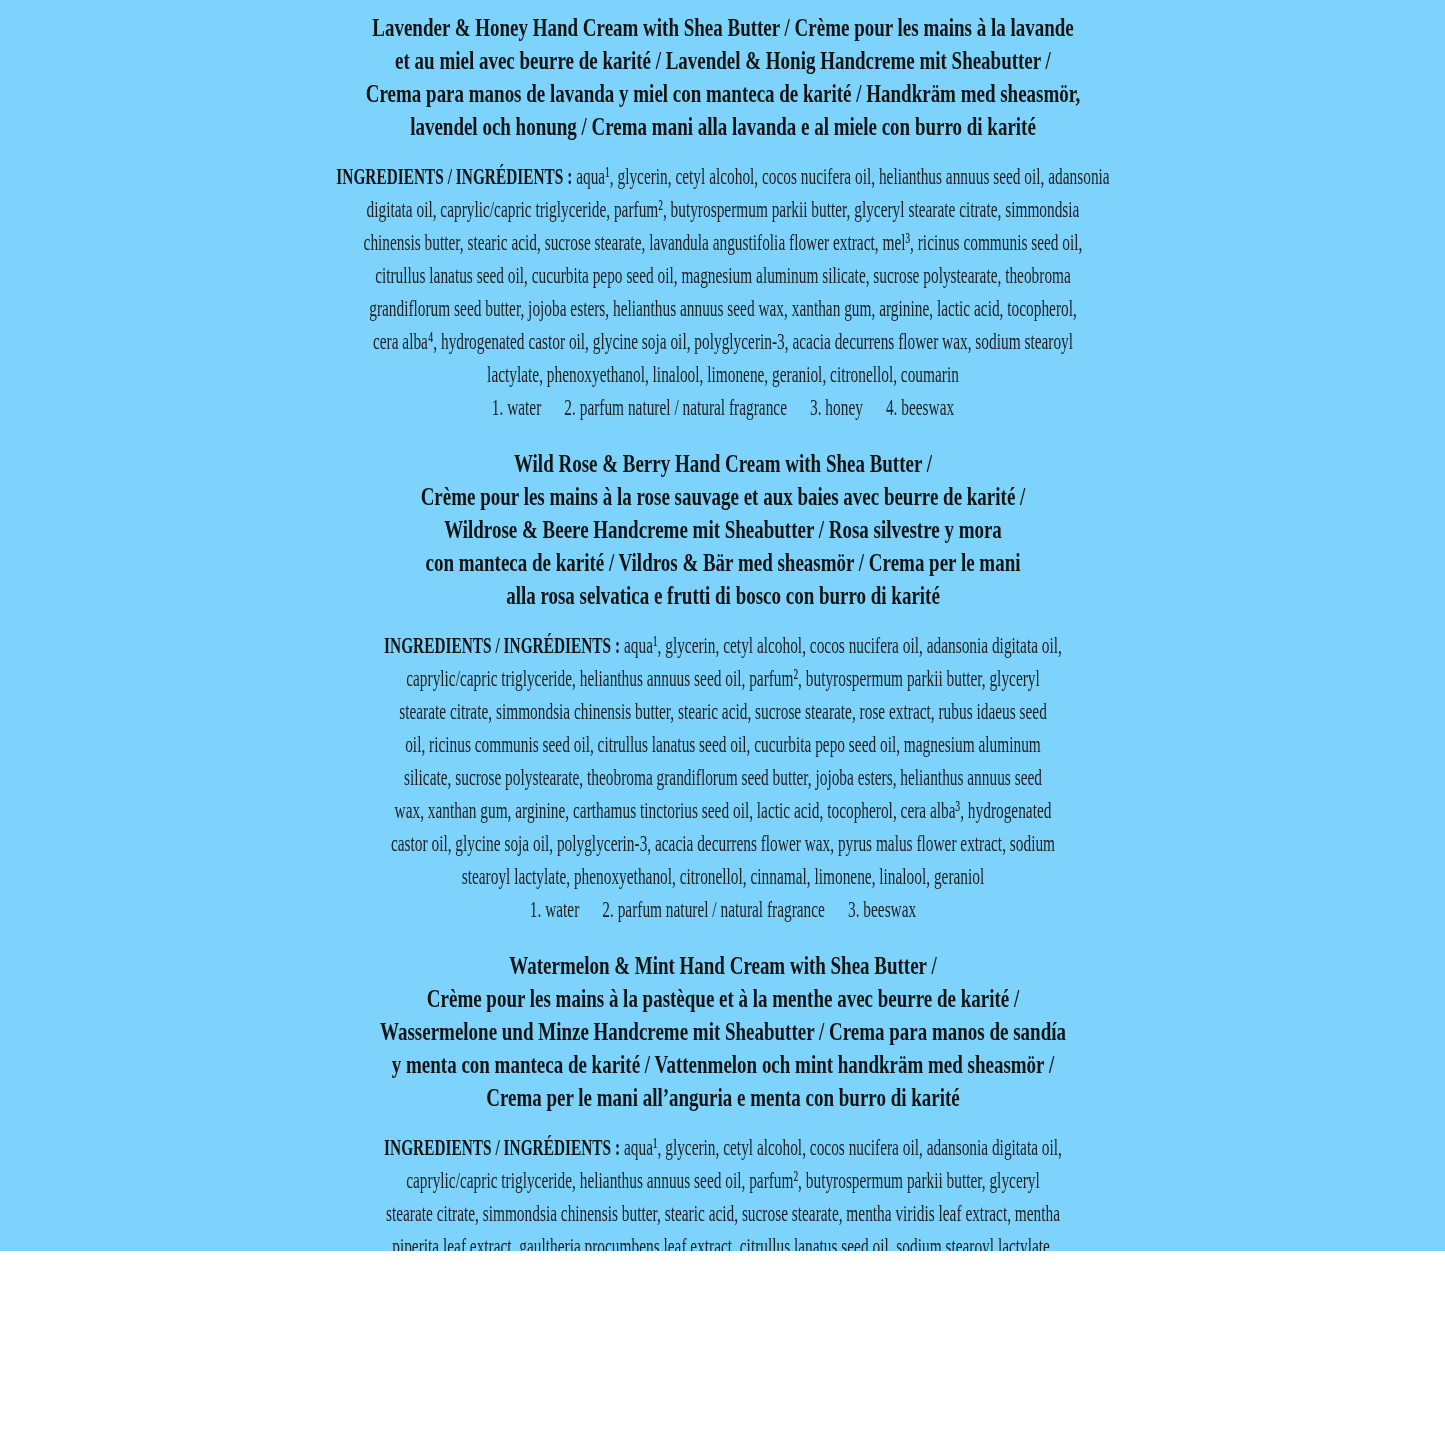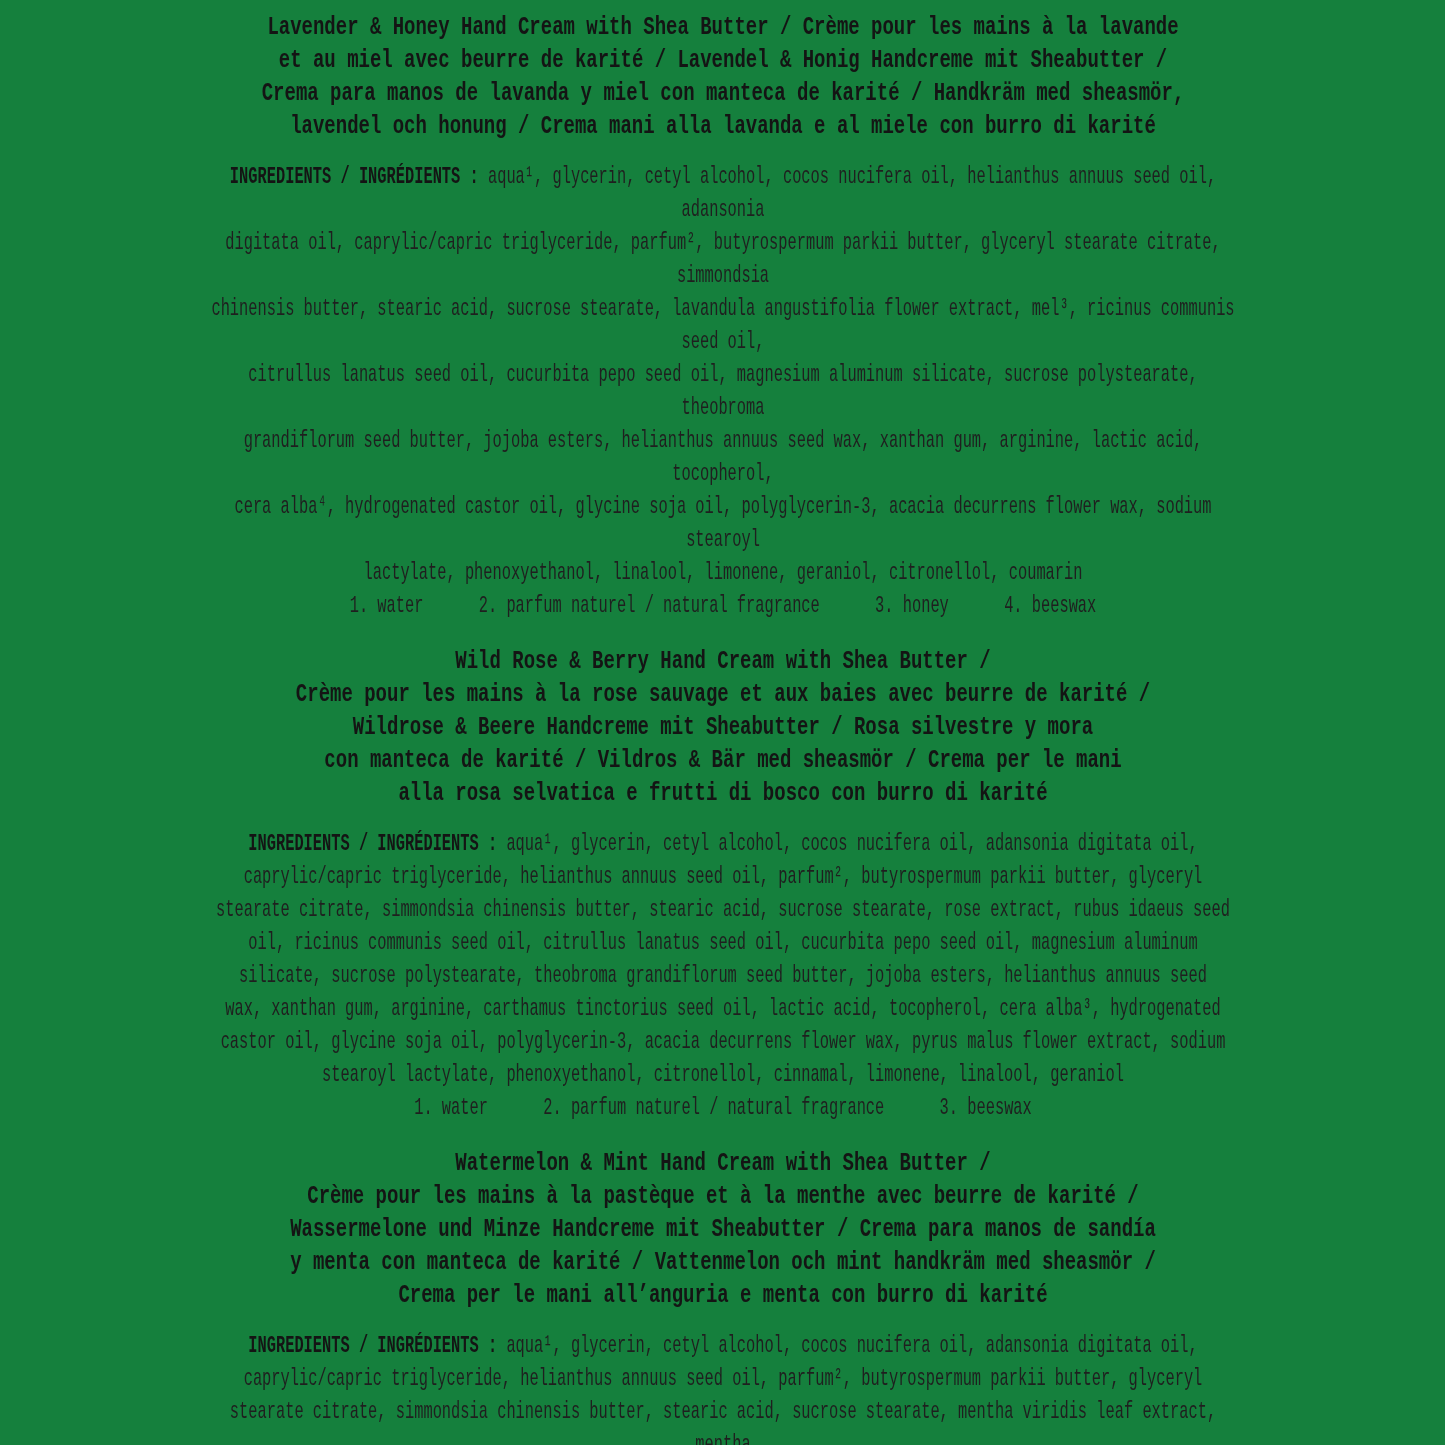--- a/index.html
+++ b/index.html
@@ -3,24 +3,24 @@
 <meta charset="utf-8">
 <style>
   html, body {
     margin: 0;
     padding: 0;
     background: #ffffff;
   }
   .page {
     position: relative;
     width: 1445px;
-    height: 1445px;
-    background: #15803d;
+    height: 1251px;
+    background: #7dd3fc;
     overflow: hidden;
-    font-family: Liberation Mono, monospace;
+    font-family: Liberation Serif, serif;
     color: #1f1f1f;
     padding-top: 11px;
     box-sizing: border-box;
   }
   .product {
     width: 1600px;
     margin: 0 0 23px -77.5px; 
   }
   .title {
     margin: 0 0 17px 0;

